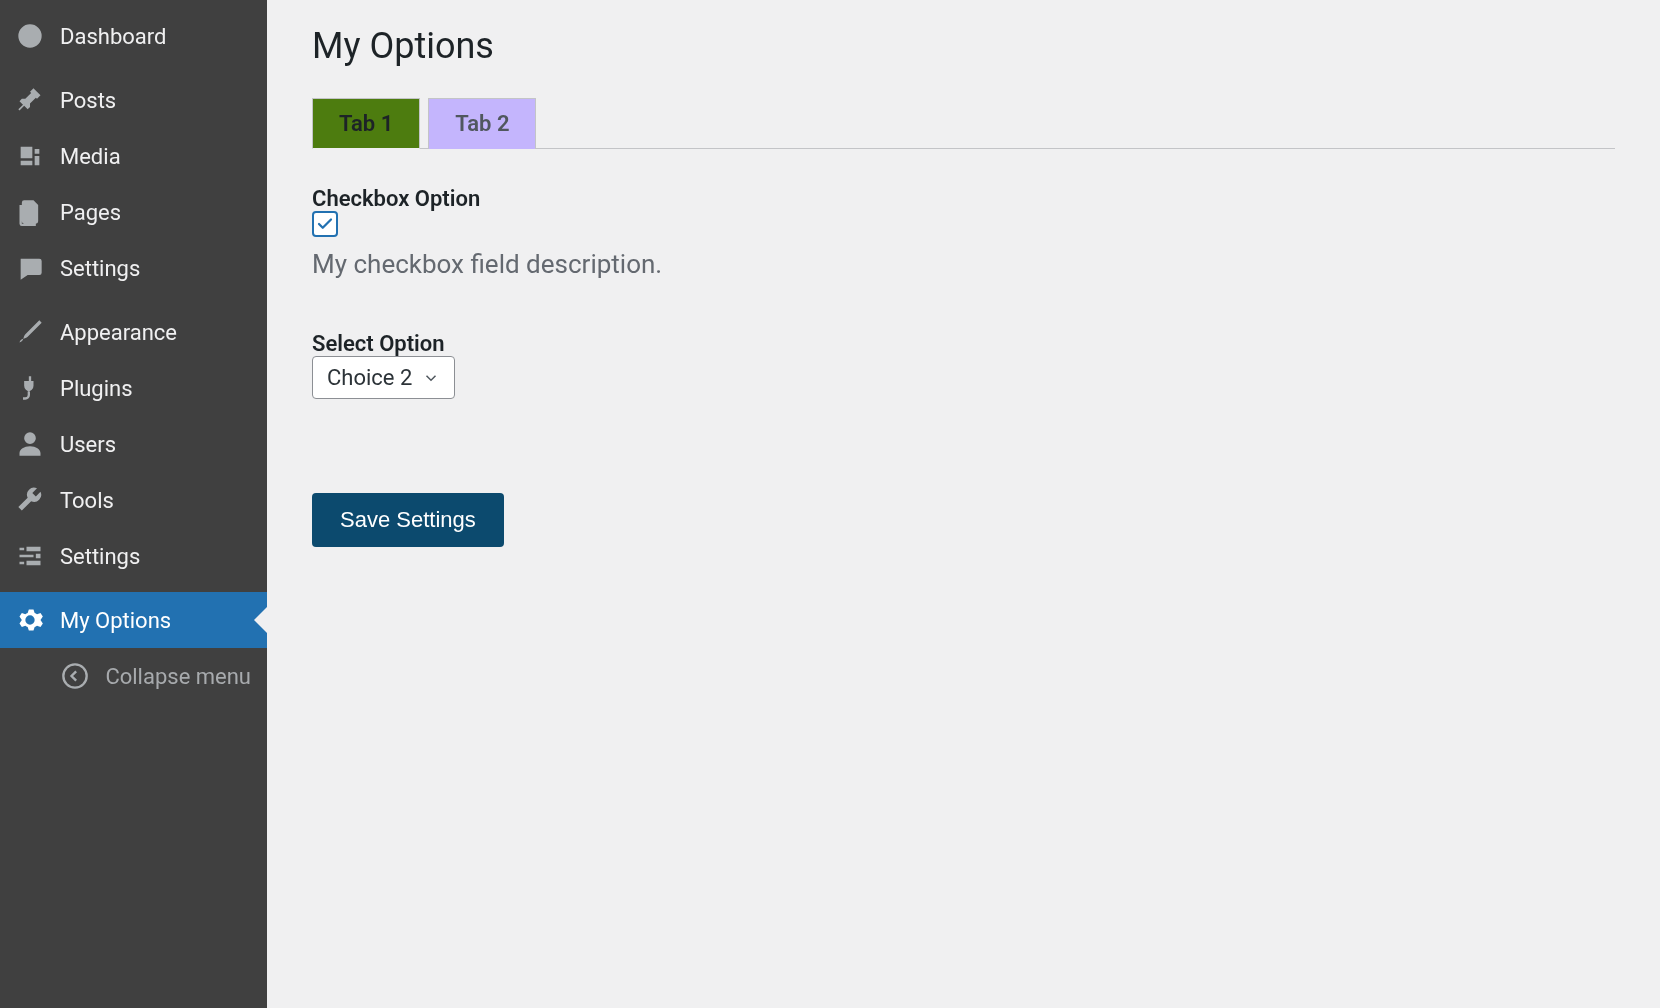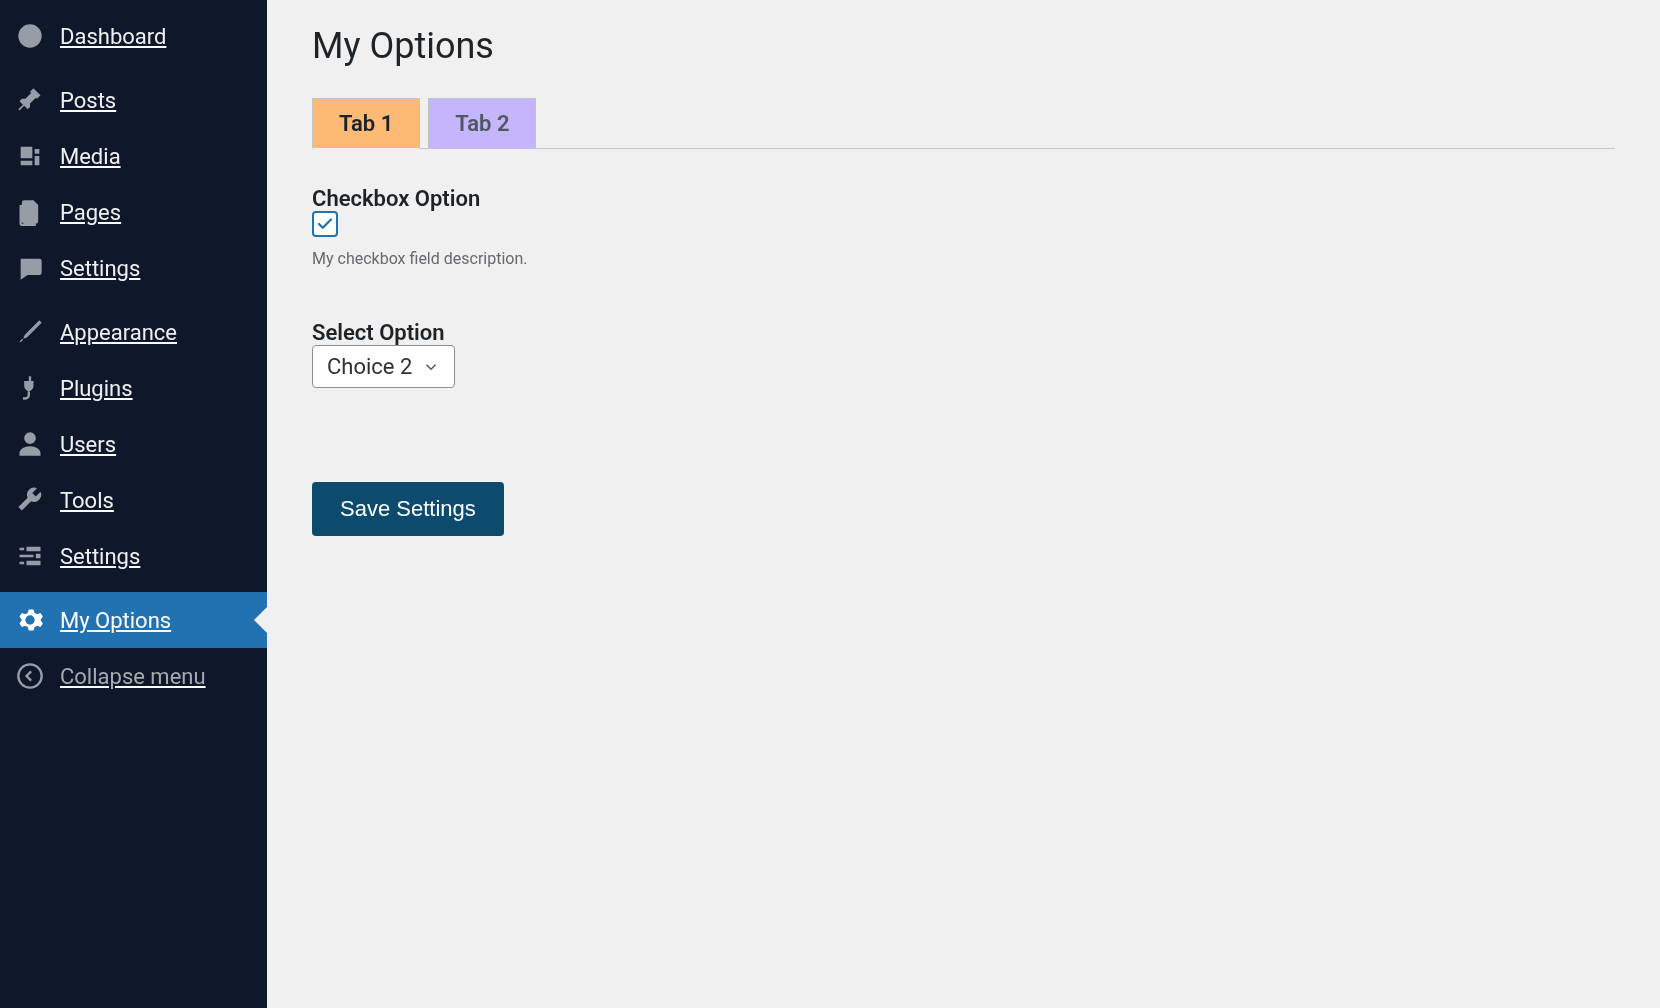--- a/index.html
+++ b/index.html
@@ -10,26 +10,25 @@
     body {
       font-family: -apple-system, BlinkMacSystemFont, "Segoe UI", Roboto, Oxygen-Sans, Ubuntu, Cantarell, "Helvetica Neue", sans-serif;
       background: #f0f0f1;
       display: flex;
       width: 1660px;
       height: 1008px;
       overflow: hidden;
     }
     .sidebar {
       width: 267px;
-      background: #0f172a;
+      background: #404040;
       color: #fff;
       flex-shrink: 0;
       display: flex;
       flex-direction: column;
-      text-decoration: underline;
     }
     .sidebar-item {
       display: flex;
       align-items: center;
       padding: 14px 16px;
       color: #f0f0f1;
       font-size: 22px;
       cursor: pointer;
       position: relative;
     }
@@ -41,20 +40,21 @@
       content: "";
       position: absolute;
       right: -1px;
       top: 50%;
       transform: translateY(-50%);
       border: 14px solid transparent;
       border-right-color: #f0f0f1;
     }
     .sidebar-item.collapse {
       color: #a7aaad;
+      justify-content: flex-end;
     }
     .sidebar-icon {
       width: 28px;
       height: 28px;
       margin-right: 16px;
       display: flex;
       align-items: center;
       justify-content: center;
       color: rgba(240,246,252,0.6);
       flex-shrink: 0;
@@ -88,21 +88,21 @@
       border-bottom: none;
       font-size: 22px;
       font-weight: 600;
       color: #50575e;
       cursor: pointer;
       margin-right: 8px;
       position: relative;
       top: 1px;
     }
     .tab.active {
-      background: #fdba74;
+      background: #4d7c0f;
       border-bottom: 1px solid #f0f0f1;
       color: #1d2327;
     }
     .form-table {
       width: 100%;
     }
     .form-row {
       display: flex;
       margin-bottom: 50px;
       flex-direction: column;
@@ -132,21 +132,21 @@
       align-items: center;
       justify-content: center;
       cursor: pointer;
     }
     .checkbox svg {
       width: 18px;
       height: 18px;
       stroke: #2271b1;
     }
     .field-desc {
-      font-size: 16px;
+      font-size: 26px;
       color: #646970;
     }
     .select-wrap {
       display: inline-flex;
       align-items: center;
       border: 1px solid #8c8f94;
       border-radius: 4px;
       background: #fff;
       padding: 8px 14px;
       margin-bottom: 14px;

